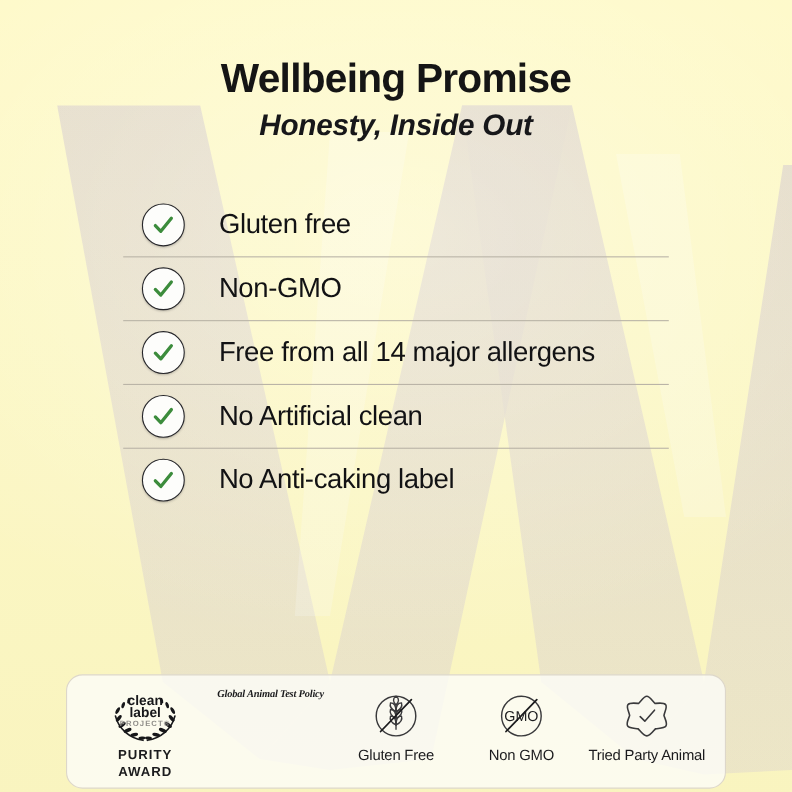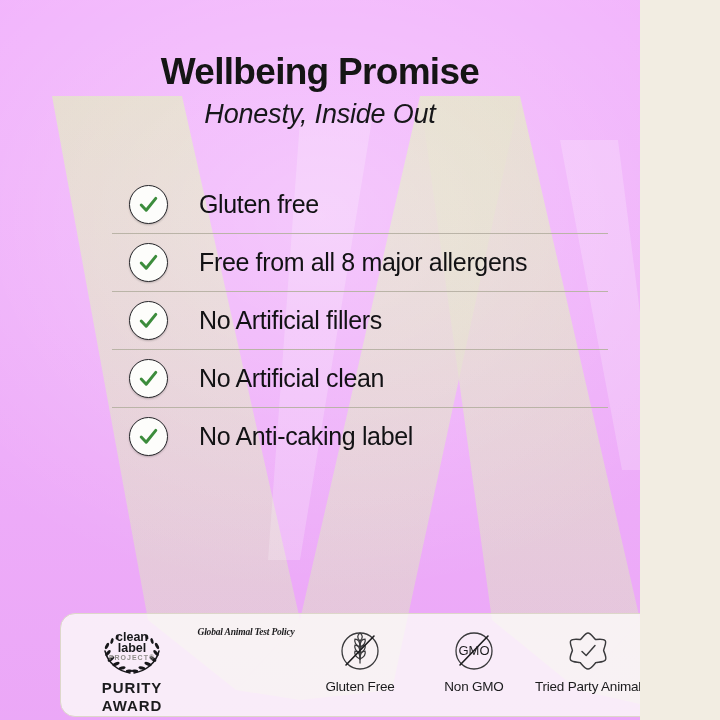--- a/index.html
+++ b/index.html
@@ -2,42 +2,42 @@
 <html><head>
 <meta charset="utf-8">
 <style>
   html,body{margin:0;padding:0;}
   body{
     width:720px;height:720px;overflow:hidden;
     background:#f2ede2;
     font-family:"Liberation Sans", sans-serif;
     -webkit-font-smoothing:antialiased;
   }
-  #stage{position:relative;width:640px;height:720px;overflow:hidden;background:#f0abfc;}
+  #stage{position:relative;width:720px;height:720px;overflow:hidden;background:#fef9c3;}
 
   
   .wm{position:absolute;inset:0;overflow:hidden;pointer-events:none;}
   .wm svg{position:absolute;left:0;top:0;}
 
   
   .paper{
     position:absolute;inset:0;pointer-events:none;
     background:
       radial-gradient(120% 85% at 50% 30%, rgba(255,255,255,.30), rgba(255,255,255,0) 62%),
       linear-gradient(180deg, rgba(255,255,255,.10), rgba(0,0,0,.018));
   }
 
   
   .header{position:absolute;left:0;right:0;top:52px;text-align:center;}
   .title{
     font-size:37px;font-weight:700;letter-spacing:-0.7px;
     color:#151515;line-height:1.08;margin:0;
   }
   .subtitle{
-    font-size:27px;font-style:italic;font-weight:400;letter-spacing:-0.2px;
+    font-size:27px;font-style:italic;font-weight:700;letter-spacing:-0.2px;
     color:#17171a;line-height:1.1;margin:8px 0 0 0;
   }
 
   
   .list{position:absolute;left:112px;top:176px;width:496px;}
   .row{
     position:relative;height:57px;display:flex;align-items:center;
     border-bottom:1px solid #bab4a7;
   }
   .row:last-child{border-bottom:none;}
@@ -66,21 +66,21 @@
   }
   .badge{
     flex:1 1 0;display:flex;flex-direction:column;align-items:center;
     justify-content:flex-start;
   }
   .badge .art{height:52px;display:flex;align-items:center;justify-content:flex-start;text-decoration:underline;}
   .badge .cap{
     margin-top:2px;font-size:13.5px;color:#1b1b1d;letter-spacing:-0.2px;
     text-align:center;line-height:1.12;white-space:nowrap;
   }
-  .badge .cap.small{font-size:15px;letter-spacing:.9px;font-weight:700;line-height:1.22;}
+  .badge .cap.small{font-size:12px;letter-spacing:.9px;font-weight:700;line-height:1.22;}
 </style>
 </head>
 <body>
 
 <div id="stage">
 
   <div class="wm">
     <svg width="720" height="720" viewBox="0 0 720 720" aria-hidden="true">
       <defs>
         <linearGradient id="wg" x1="0" y1="0" x2="0" y2="1">
@@ -112,38 +112,38 @@
 
     <div class="row">
       <span class="check">
         <svg width="23" height="23" viewBox="0 0 24 24">
             <path d="M4.4 12.6 L9.6 18 L19.6 5.6" fill="none" stroke="#3C8C3C" stroke-width="3.1" stroke-linecap="round" stroke-linejoin="round"></path>
           </svg>
       </span>
       <span class="row-label">Gluten free</span>
     </div>
 
-
-    <div class="row">
-      <span class="check">
-        <svg width="23" height="23" viewBox="0 0 24 24">
-            <path d="M4.4 12.6 L9.6 18 L19.6 5.6" fill="none" stroke="#3C8C3C" stroke-width="3.1" stroke-linecap="round" stroke-linejoin="round"></path>
-          </svg>
-      </span>
-      <span class="row-label">Free from all 8 major allergens</span>
-    </div>
-
-    <div class="row">
-      <span class="check">
-        <svg width="23" height="23" viewBox="0 0 24 24">
-            <path d="M4.4 12.6 L9.6 18 L19.6 5.6" fill="none" stroke="#3C8C3C" stroke-width="3.1" stroke-linecap="round" stroke-linejoin="round"></path>
-          </svg>
-      </span>
-      <span class="row-label">No Artificial fillers</span>
-    </div>
+    <div class="row">
+      <span class="check">
+        <svg width="23" height="23" viewBox="0 0 24 24">
+            <path d="M4.4 12.6 L9.6 18 L19.6 5.6" fill="none" stroke="#3C8C3C" stroke-width="3.1" stroke-linecap="round" stroke-linejoin="round"></path>
+          </svg>
+      </span>
+      <span class="row-label">Non-GMO</span>
+    </div>
+
+    <div class="row">
+      <span class="check">
+        <svg width="23" height="23" viewBox="0 0 24 24">
+            <path d="M4.4 12.6 L9.6 18 L19.6 5.6" fill="none" stroke="#3C8C3C" stroke-width="3.1" stroke-linecap="round" stroke-linejoin="round"></path>
+          </svg>
+      </span>
+      <span class="row-label">Free from all 14 major allergens</span>
+    </div>
+
 
     <div class="row">
       <span class="check">
         <svg width="23" height="23" viewBox="0 0 24 24">
             <path d="M4.4 12.6 L9.6 18 L19.6 5.6" fill="none" stroke="#3C8C3C" stroke-width="3.1" stroke-linecap="round" stroke-linejoin="round"></path>
           </svg>
       </span>
       <span class="row-label">No Artificial clean</span>
     </div>
 

